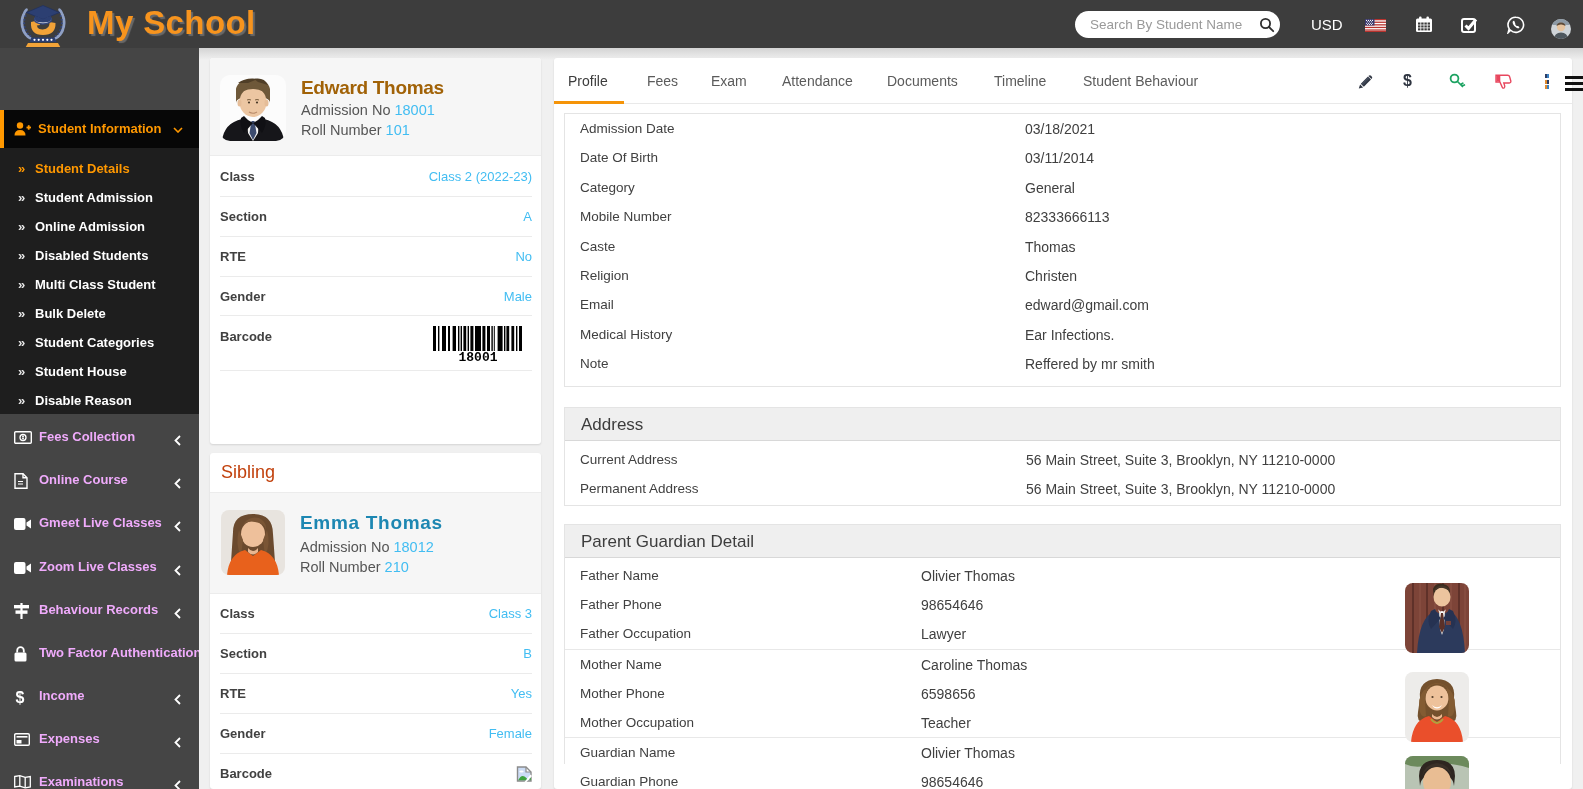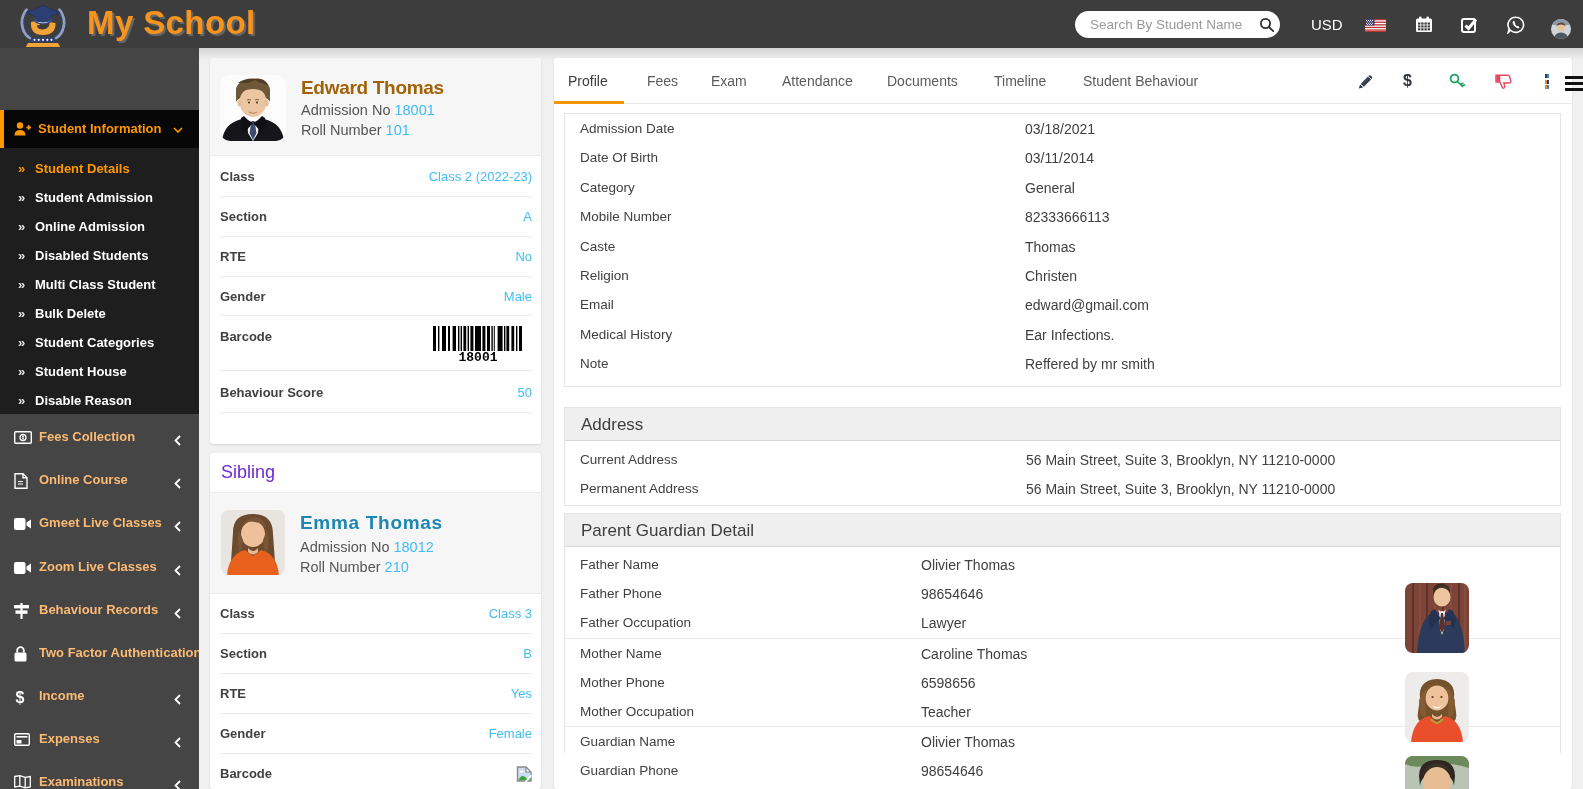--- a/index.html
+++ b/index.html
@@ -19,21 +19,21 @@
 #sidetop .l1{position:absolute;left:16px;top:11px;font-size:13px;font-weight:bold;color:#fff}
 #sidetop .l2{position:absolute;left:16px;top:35px;font-size:13px;font-weight:bold;color:#fff}
 #activeitem{position:absolute;left:0;top:62px;width:199px;height:38px;background:#070707;border-left:4px solid #ff9800}
 #activeitem .txt{position:absolute;left:34px;top:11px;font-size:13px;font-weight:bold;color:#ff9800}
 #submenu{position:absolute;left:0;top:100px;width:199px;height:266px;background:#1e1e1e;overflow:hidden}
 .subitem{position:absolute;left:0;width:199px;height:29px;font-size:13px;font-weight:bold;color:#fff}
 .subitem .ch{position:absolute;left:18px;top:0;color:#e8e8e8;font-size:13px}
 .subitem .t{position:absolute;left:35px;top:0}
 .subitem.on .t,.subitem.on .ch{color:#ff9800}
 .mitem{position:absolute;left:0;width:199px;height:30px}
-.mitem .t{position:absolute;left:39px;top:2px;font-size:13px;font-weight:bold;color:#fdba74;white-space:nowrap}
+.mitem .t{position:absolute;left:39px;top:2px;font-size:13px;font-weight:bold;color:#f0abfc;white-space:nowrap}
 .mitem .ic{position:absolute;left:14px;top:3px;width:17px;height:17px}
 .mitem .ar{position:absolute;left:174px;top:5px}
 
 .card{position:absolute;background:#fff;border-radius:3px;box-shadow:0 1px 2px rgba(0,0,0,.12)}
 #card1{left:210px;top:58px;width:331px;height:386px}
 #card2{left:210px;top:453px;width:331px;height:336px}
 .phead{position:absolute;left:0;top:0;width:331px;background:#f6f6f6;border-bottom:1px solid #ececec;border-radius:3px 3px 0 0}
 .prow{position:absolute;left:10px;width:312px;border-bottom:1px solid #ebebeb}
 .prow .lab{position:absolute;left:0;font-size:13px;font-weight:bold;color:#414141}
 .prow .val{position:absolute;right:0;font-size:13px;color:#42bdf2;text-align:right}
@@ -397,28 +397,24 @@
           <rect x="64.6" y="0" width="5" height="25"></rect>
           <rect x="71" y="0" width="1.4" height="25"></rect>
           <rect x="73.4" y="0" width="2.8" height="25"></rect>
           <rect x="78.4" y="0" width="2.8" height="25"></rect>
           <rect x="83" y="0" width="1.4" height="25"></rect>
           <rect x="86" y="0" width="3" height="25"></rect>
       </g>
       <text x="45" y="35" font-family="Liberation Mono" font-size="13" font-weight="bold" fill="#000" text-anchor="middle">18001</text>
     </svg>
   </div>
-  <div class="prow" style="top:313px;height:42px">
-      <span class="lab" style="top:14px">Behaviour Score</span>
-      <span class="val" style="top:14px">50</span>
-    </div>
 </div>
 
 <div class="card" id="card2">
-  <div class="abs" style="left:11px;top:9px;font-size:18px;color:#6d28d9">Sibling</div>
+  <div class="abs" style="left:11px;top:9px;font-size:18px;color:#c2410c">Sibling</div>
   <div class="abs" style="left:0;top:39px;width:331px;height:102px;background:#f6f6f6;border-top:1px solid #ececec;border-bottom:1px solid #ececec"></div>
   <div class="photo" style="left:11px;top:57px;width:64px;height:65px;border-radius:8px" id="ph-emma"><svg width="64" height="65" viewBox="0 0 64 65">
 <rect width="64" height="65" fill="#e8e4df"></rect>
 <path d="M12 22 Q12 4 32 4 Q52 4 52 24 L54 52 Q46 58 40 56 L24 56 Q18 58 10 52 Z" fill="#6b4a2e"></path>
 <ellipse cx="32" cy="24" rx="12" ry="13" fill="#eec09b"></ellipse>
 <path d="M20 18 Q24 10 34 12 Q44 13 45 20 Q46 12 38 8 Q26 5 20 18 Z" fill="#7a5535"></path>
 <path d="M18 20 Q14 34 20 46 L22 30 Z" fill="#7a5535"></path>
 <path d="M46 20 Q50 34 44 46 L42 30 Z" fill="#7a5535"></path>
 <path d="M6 65 Q8 44 24 40 L32 46 L40 40 Q56 44 58 65 Z" fill="#e8611c"></path>
 <path d="M27 38 Q32 44 37 38 L37 42 Q32 47 27 42 Z" fill="#e8b691"></path>
@@ -535,21 +531,21 @@
     <div style="height:4px"></div>
     <div class="trow">
         <span class="lab">Current Address</span>
         <span class="val" style="left:461px">56 Main Street, Suite 3, Brooklyn, NY 11210-0000</span>
       </div>
     <div class="trow">
         <span class="lab">Permanent Address</span>
         <span class="val" style="left:461px">56 Main Street, Suite 3, Brooklyn, NY 11210-0000</span>
       </div>
   </div>
-  <div class="tbl" id="t3" style="top:455px;height:240px;border-bottom:none">
+  <div class="tbl" id="t3" style="top:466px;height:240px;border-bottom:none">
     <div class="thead">
         <span>Parent Guardian Detail</span>
       </div>
     <div style="height:3px"></div>
     <div class="trow">
         <span class="lab">Father Name</span>
         <span class="val" style="left:356px">Olivier Thomas</span>
       </div>
     <div class="trow">
         <span class="lab">Father Phone</span>

